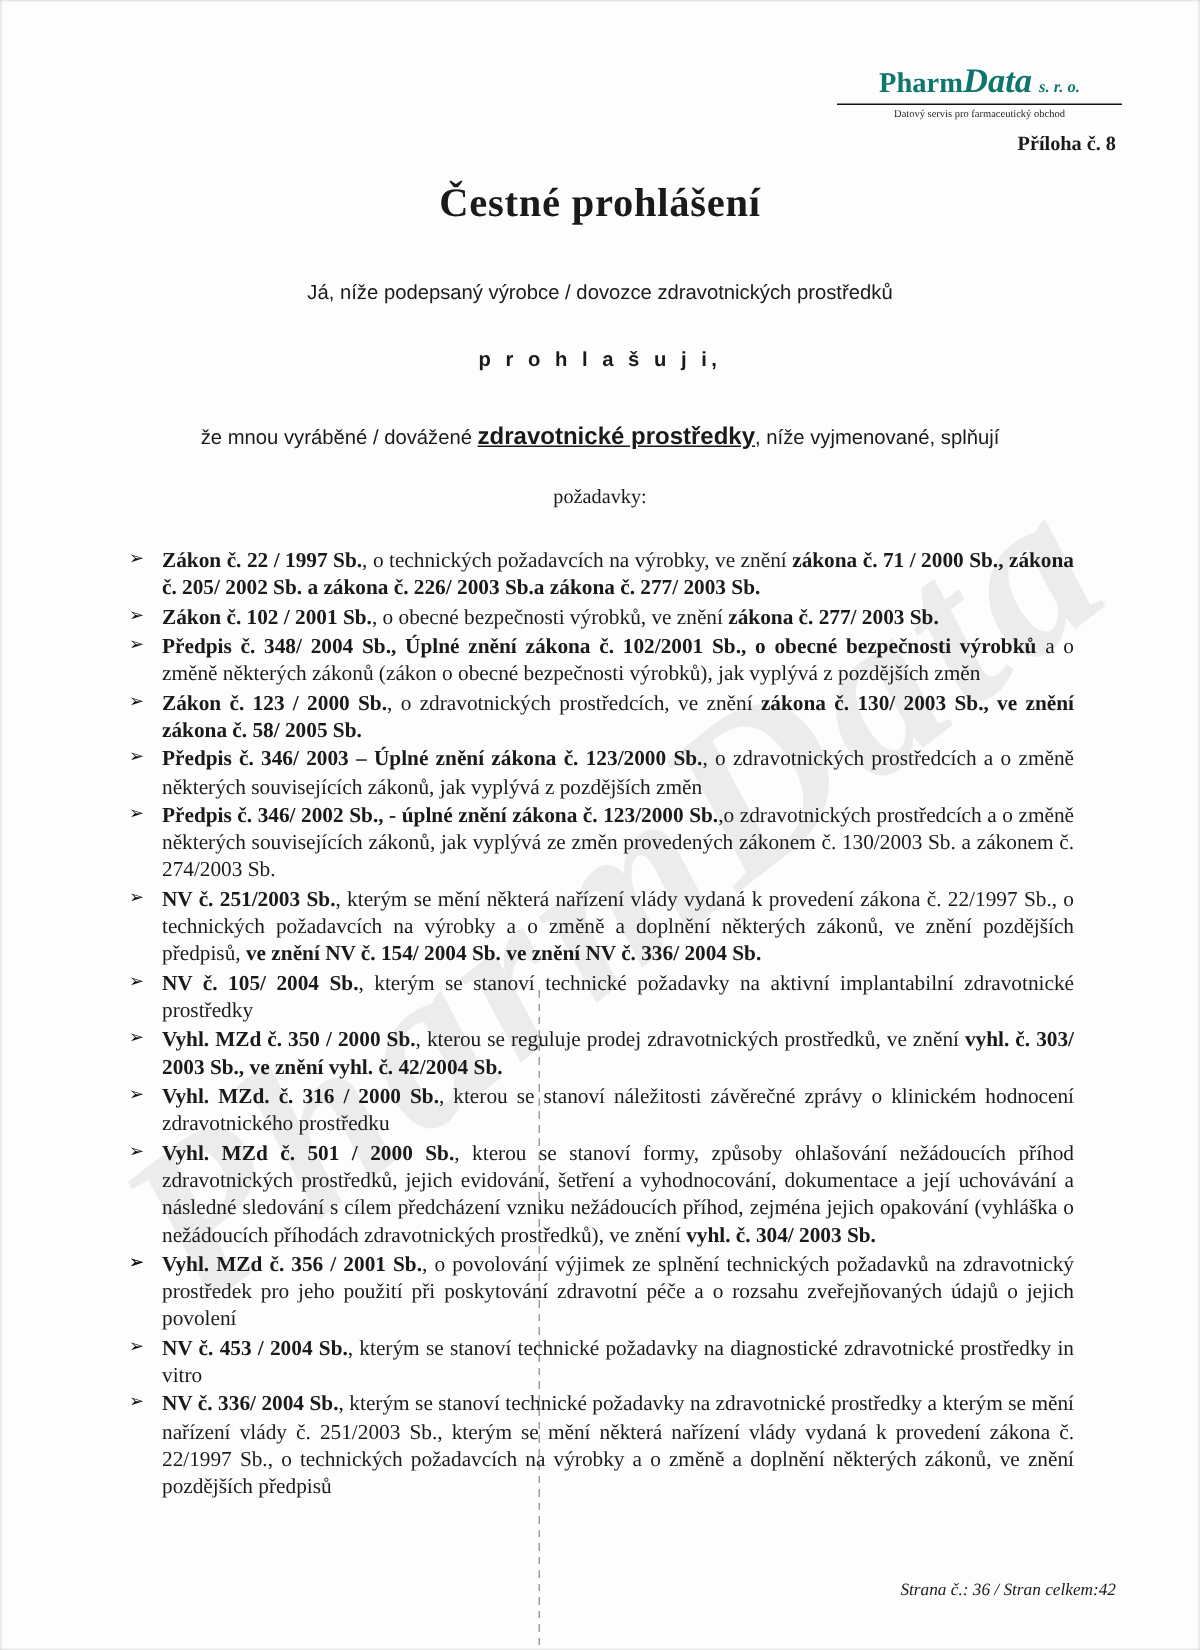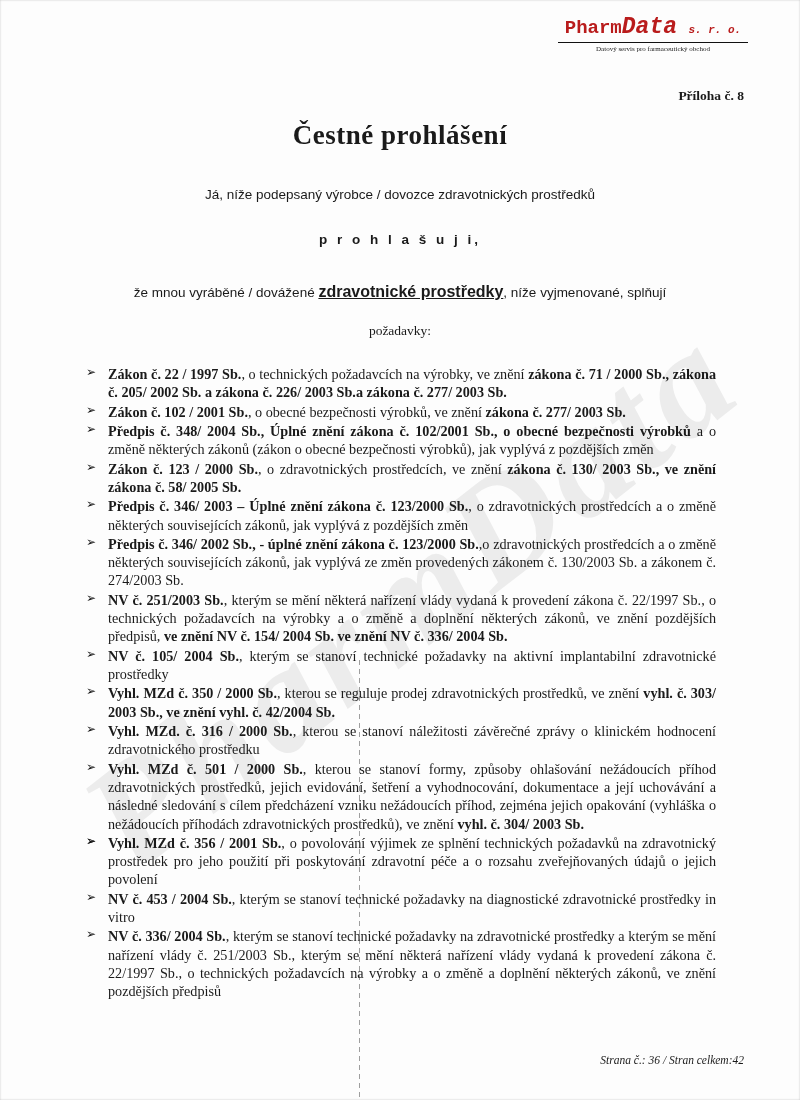--- a/index.html
+++ b/index.html
@@ -71,27 +71,28 @@
 
   
   .logo {
     position: absolute;
     right: 52px;
     top: 14px;
     text-align: center;
     width: 190px;
   }
   .logo-main {
-    font-family: Liberation Mono, monospace;
+    font-family: Liberation Serif, serif;
     font-size: 19px;
     font-weight: bold;
     font-style: italic;
-    color: #b91c1c;
+    color: #0f766e;
     letter-spacing: 0px;
     white-space: nowrap;
+    margin-top: 27px;
   }
   .logo-main .pharm { font-style: normal; }
   .logo-main .data { font-size: 23px; }
   .logo-main .sro { font-size: 11px; }
   .logo-rule {
     margin: 2px 0 2px 0;
     border-top: 1.4px solid #111;
     width: 100%;
   }
   .logo-sub {

